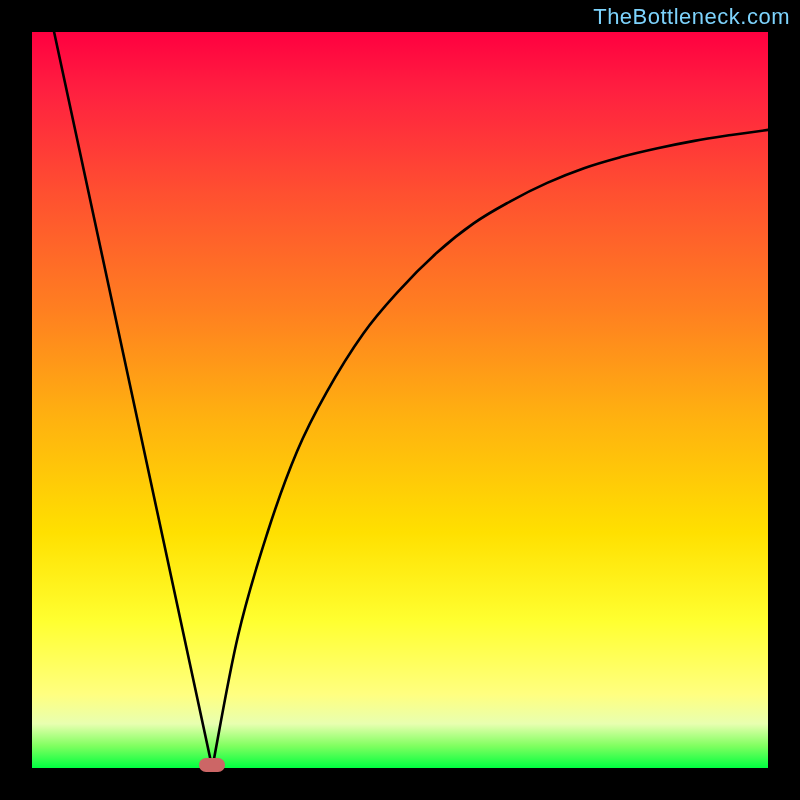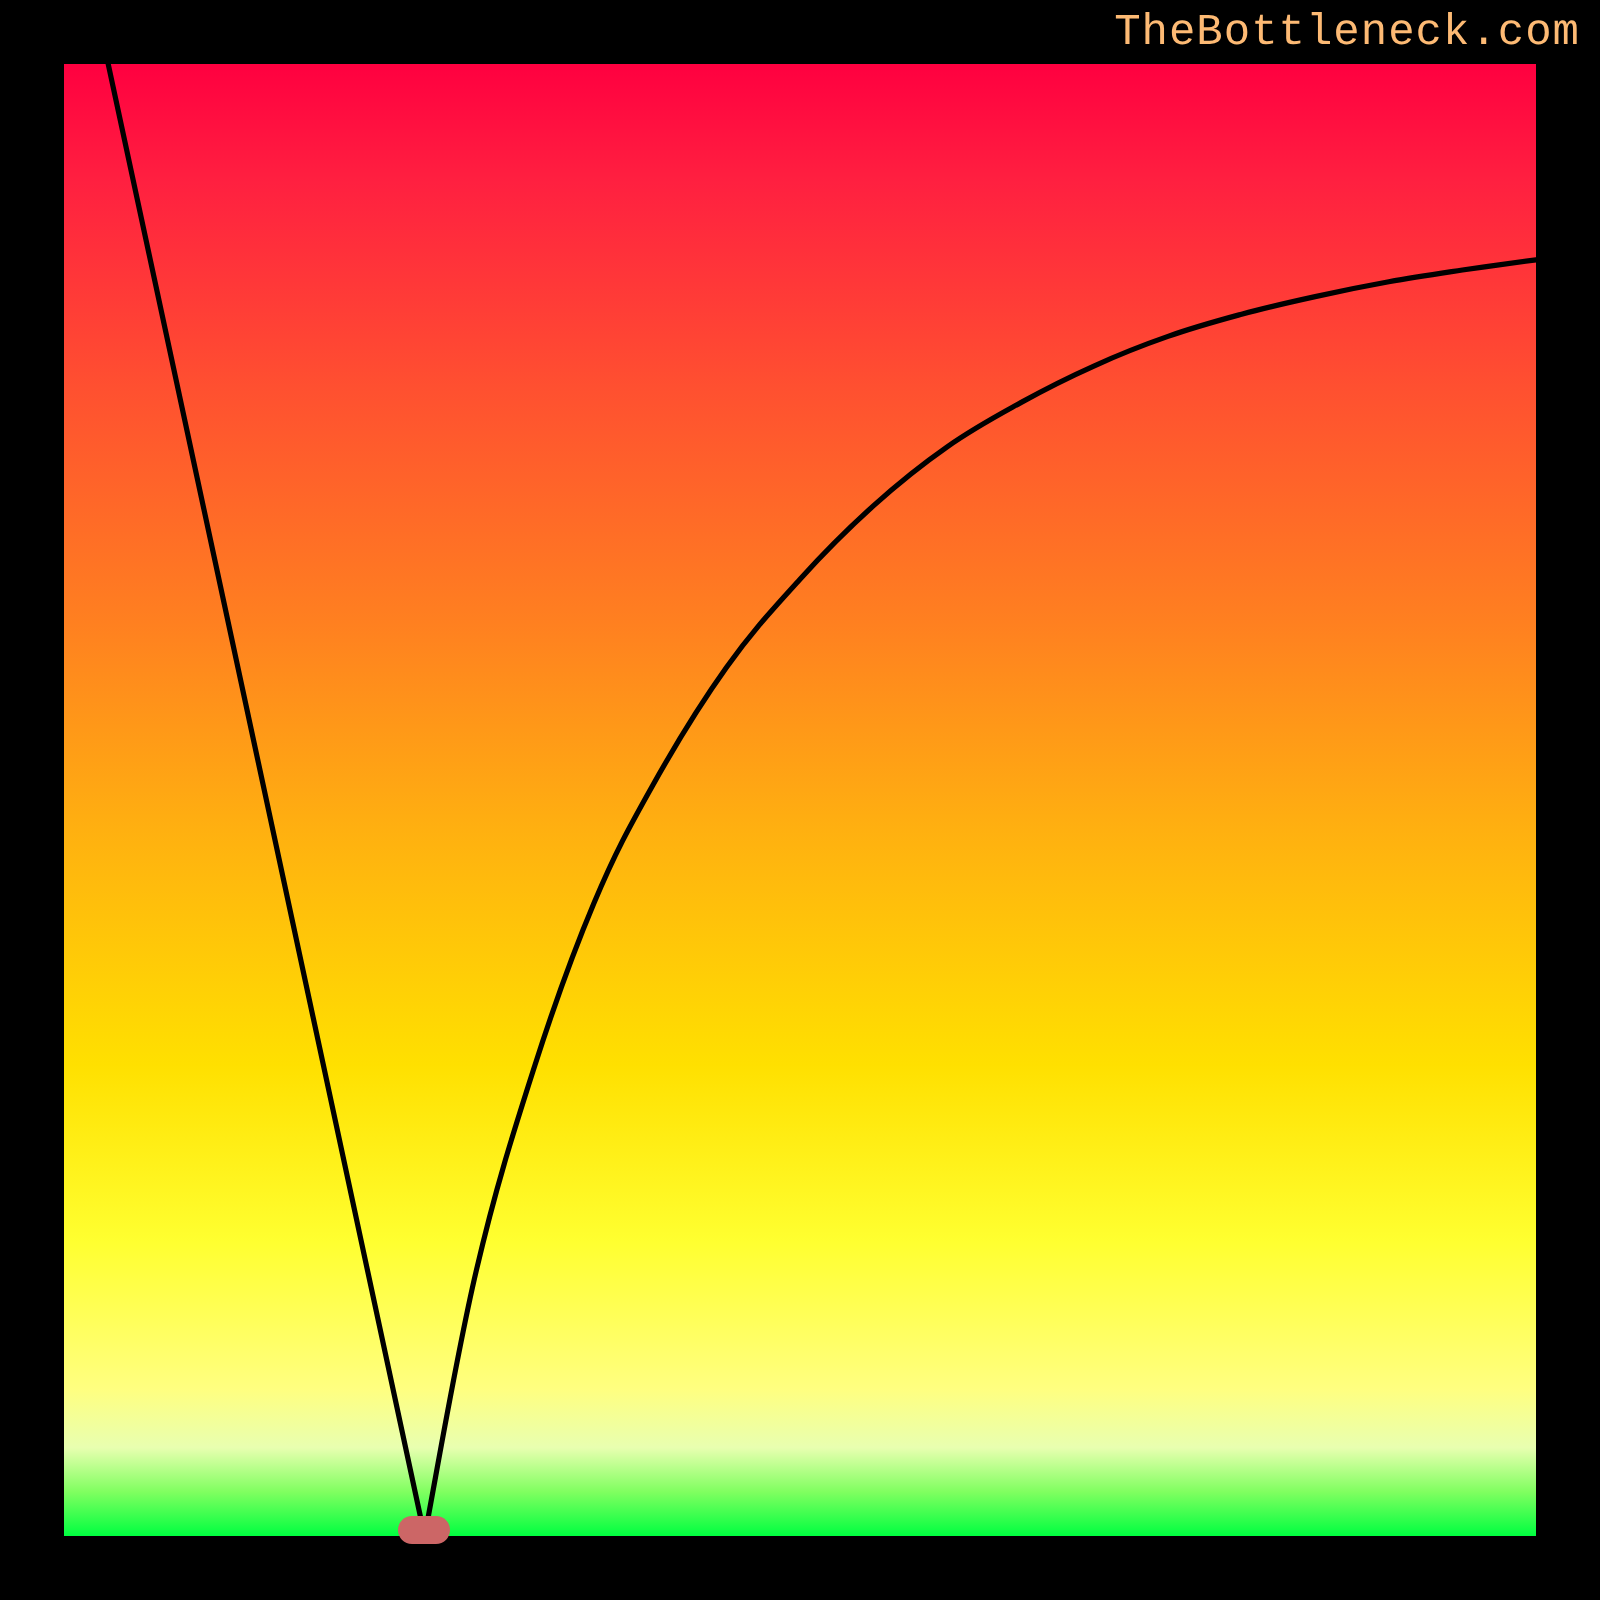--- a/index.html
+++ b/index.html
@@ -28,24 +28,23 @@
       #ffff80 90%,
       #e8ffb0 94%,
       #80ff60 97%,
       #00ff40 100%
     );
   }
   .watermark {
     position: absolute;
     top: 4px;
     right: 10px;
-    color: #fdba74;
+    color: #7dd3fc;
     font-size: 22px;
     letter-spacing: 0.5px;
-    font-family: Liberation Mono, monospace;
   }
   svg.curve {
     position: absolute;
     left: 0;
     top: 0;
     width: 736px;
     height: 736px;
     overflow: visible;
   }
   .marker {

